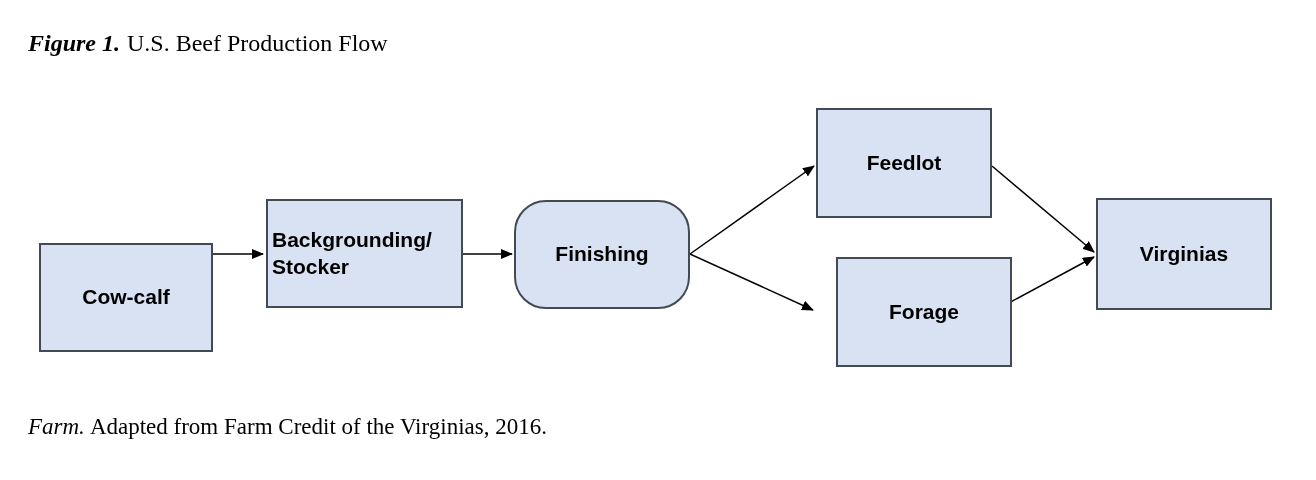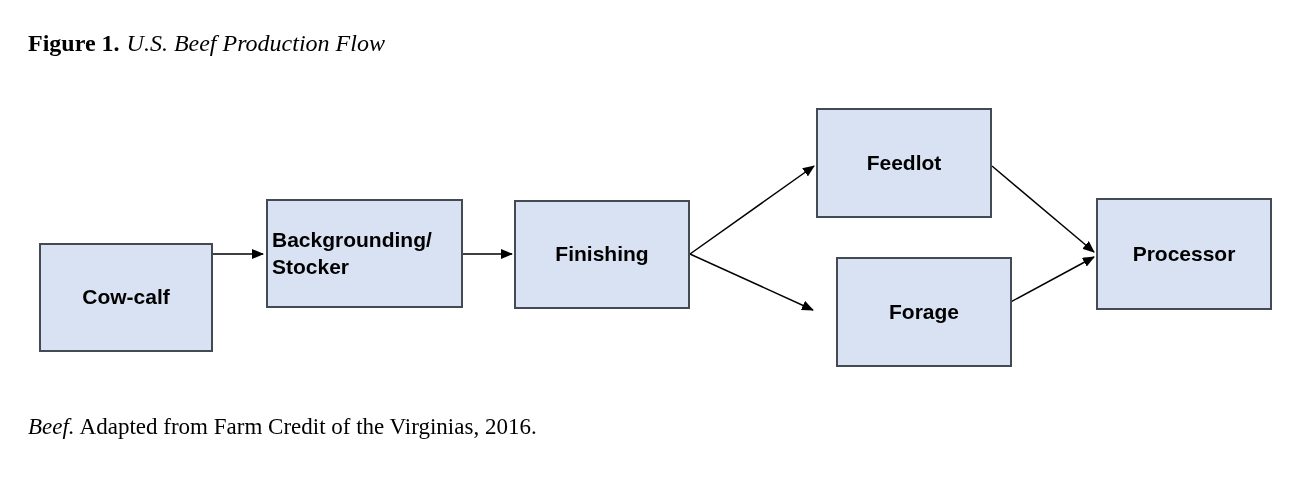--- a/index.html
+++ b/index.html
@@ -19,22 +19,22 @@
     font-family: "Liberation Serif", serif;
     color: var(--text);
   }
   .figure-title {
     position: absolute;
     left: 28px;
     top: 30px;
     font-size: 24px;
     white-space: nowrap;
   }
-  .figure-title .bold { font-weight: 700; }
-  .figure-title .italic { font-style: italic; margin-left: 7px; margin-top: 26px; }
+  .figure-title .bold { font-weight: 700; font-style: italic; }
+  .figure-title .italic { margin-left: 7px; margin-top: 26px; }
   .note-line {
     position: absolute;
     left: 28px;
     top: 414px;
     font-size: 23px;
     white-space: nowrap;
   }
   .note-line .italic { font-style: italic; margin-right: 5px; }
   .arrows {
     position: absolute;
@@ -55,21 +55,21 @@
     font-weight: 700;
     font-size: 21px;
     line-height: 1.28;
     text-align: center;
     color: var(--text);
   }
   .n-cowcalf       { left: 39px;   top: 199px; width: 174px; height: 109px; margin-top: 44px; }
   .n-backgrounding { left: 266px;  top: 199px; width: 197px; height: 109px;
                      justify-content: flex-start; padding-left: 4px;
                      text-align: left; white-space: pre-line; }
-  .n-finishing     { left: 514px;  top: 200px; width: 176px; height: 109px; }
+  .n-finishing     { left: 514px;  top: 200px; width: 176px; height: 109px; border-radius: 32px; }
   .n-feedlot       { left: 816px;  top: 108px; width: 176px; height: 110px; text-align: right; }
   .n-forage        { left: 816px;  top: 257px; width: 176px; height: 110px; margin-left: 20px; }
   .n-processor     { left: 1096px; top: 198px; width: 176px; height: 112px; }
 </style>
 </head>
 <body>
 
 <div class="canvas">
 
   <div class="figure-title">
@@ -100,20 +100,20 @@
   <div class="node n-finishing">
     <span>Finishing</span>
   </div>
   <div class="node n-feedlot">
     <span>Feedlot</span>
   </div>
   <div class="node n-forage">
     <span>Forage</span>
   </div>
   <div class="node n-processor">
-    <span>Processor</span>
+    <span>Virginias</span>
   </div>
 
   <div class="note-line">
-    <span class="italic">Beef.</span><span>Adapted from Farm Credit of the Virginias, 2016.</span>
+    <span class="italic">Farm.</span><span>Adapted from Farm Credit of the Virginias, 2016.</span>
   </div>
 
 </div>
 
 </body></html>

